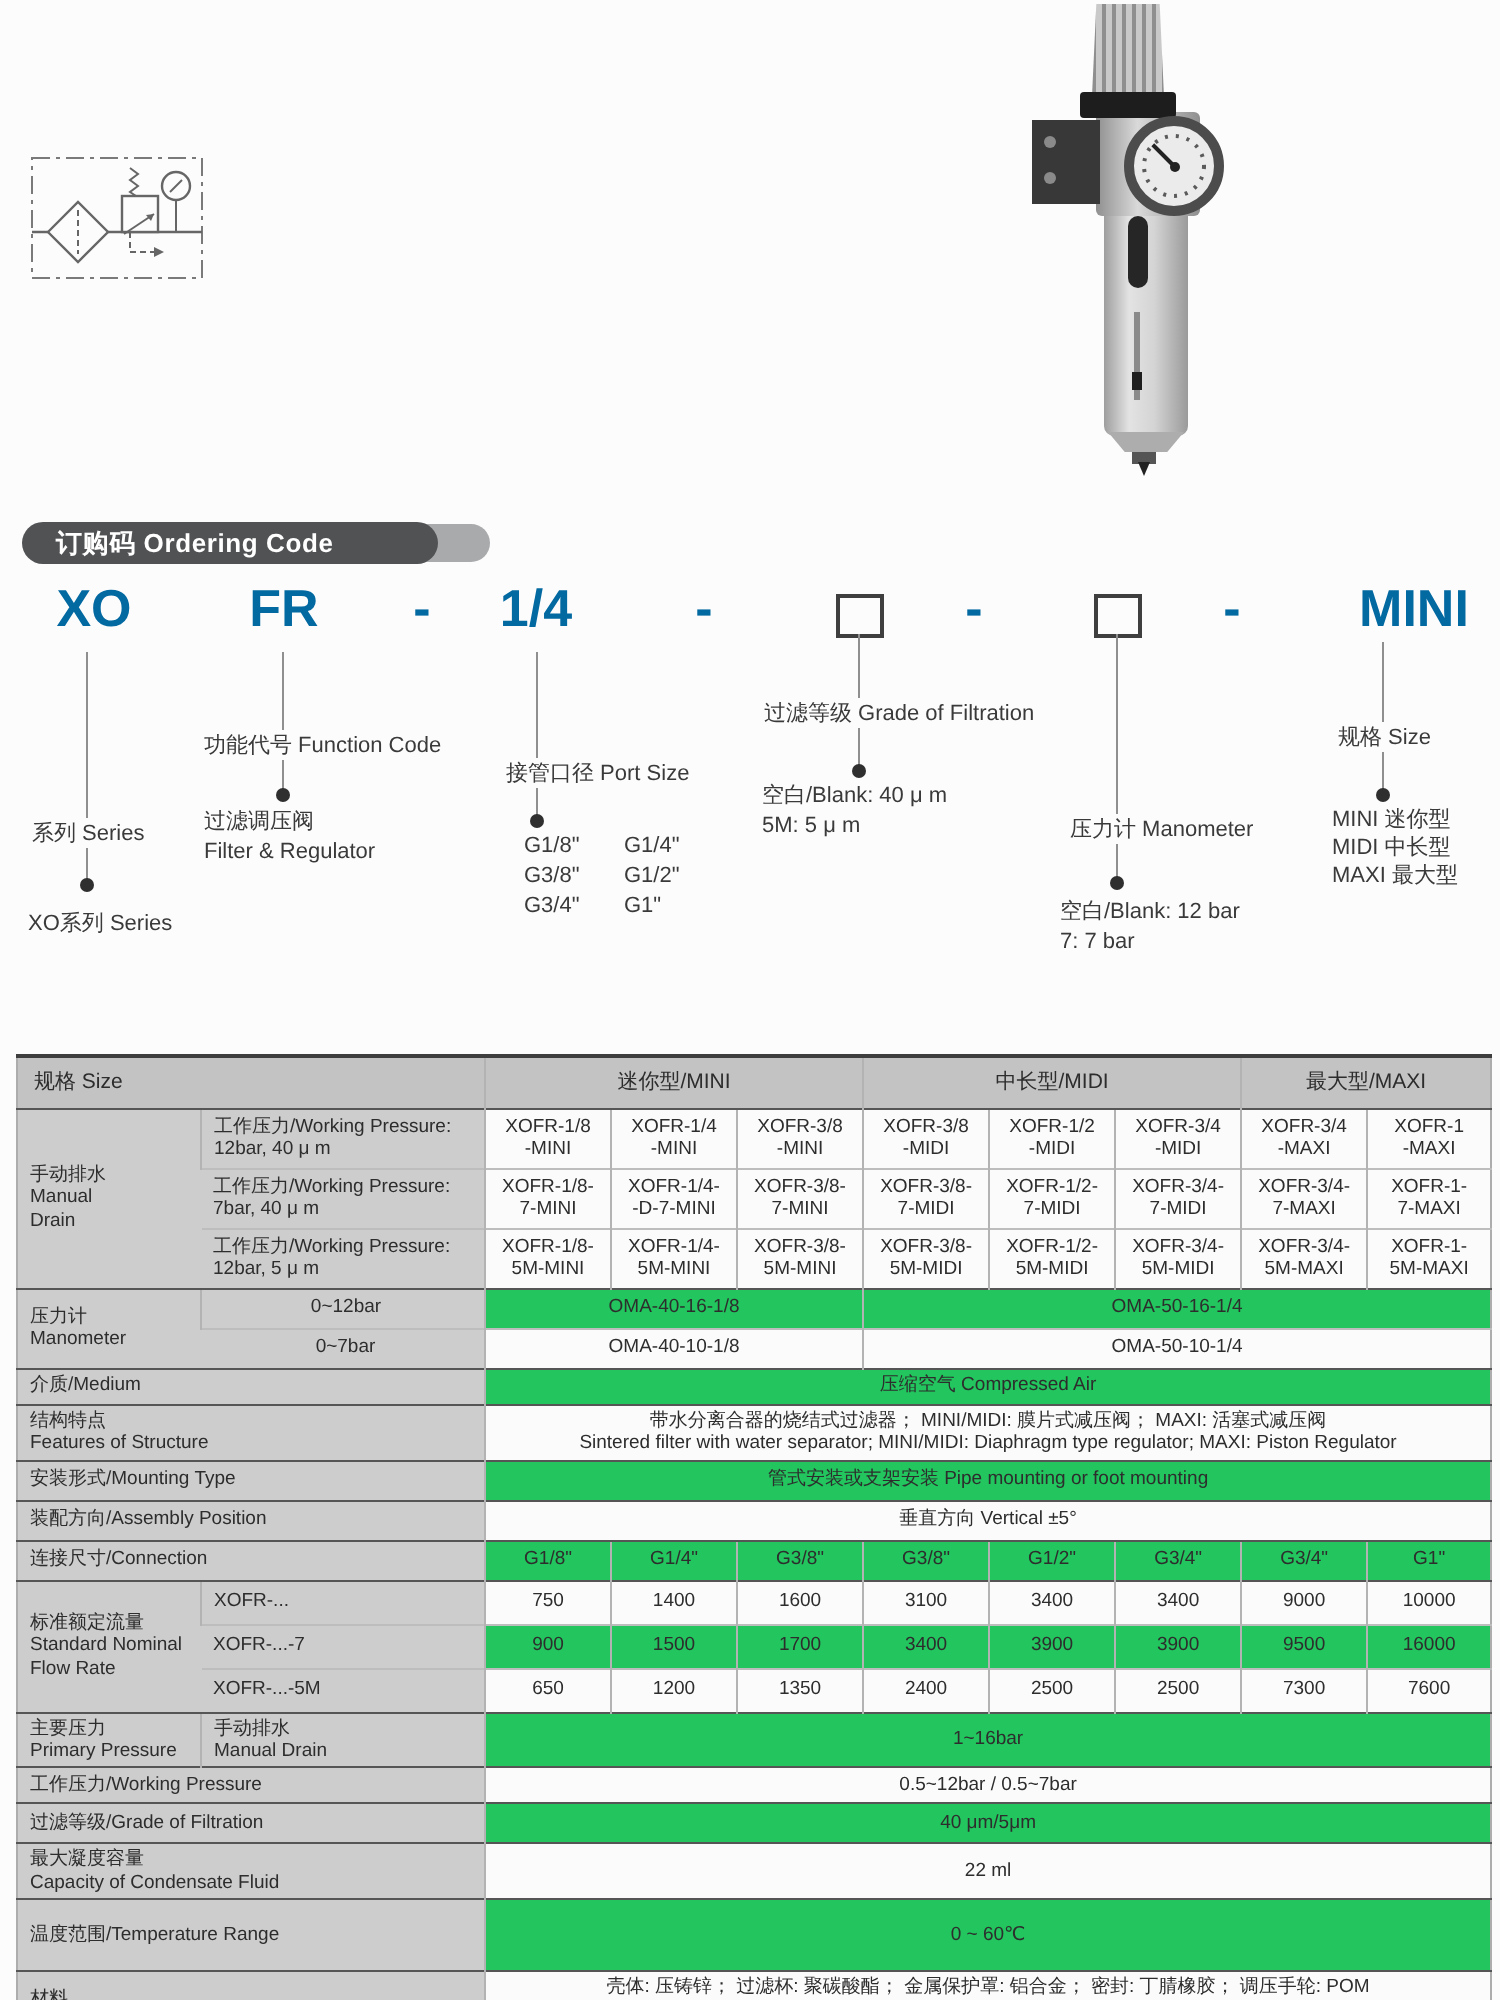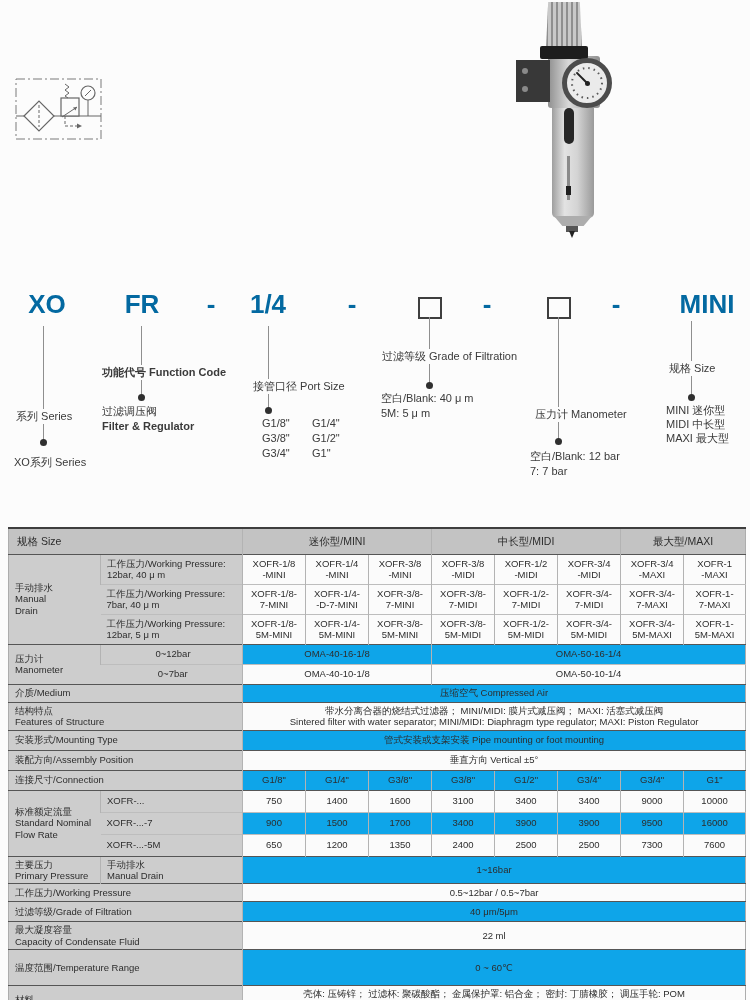--- a/index.html
+++ b/index.html
@@ -56,21 +56,21 @@
     border-left:1px solid #adadad; border-right:1px solid #adadad;
   }
   #spec-table td { border-left:1px solid #b3b3b3; padding:2px 3px; vertical-align:middle; white-space:pre-line; text-align:center; }
   #spec-table td:first-child { border-left:none; }
   #spec-table .lab { background:#cdcdcd; text-align:left; padding-left:6px; }
   #spec-table .cen { text-align:center; }
   #spec-table tr.head td { background:#c3c3c3; font-size:10.5px; }
   #spec-table tr.head td.hl { text-align:left; padding-left:8px; }
   #spec-table tr.grp td { border-top:1.5px solid #555; }
   #spec-table tr.sub td { border-top:1px solid #bdbdbd; }
-  #spec-table tr.tint td.val { background:#0ea5e9; }
+  #spec-table tr.tint td.val { background:#22c55e; }
   #spec-table td.val { background:#fbfbfb; }
 </style>
 </head>
 <body>
 
 <div id="page">
 
   <svg id="schematic" width="90" height="64" viewBox="0 0 90 64">
     <rect x="1" y="1" width="85" height="60" fill="none" stroke="#7a7a7a" stroke-width="1" stroke-dasharray="9 3 2 3"></rect>
     <line x1="1" y1="38" x2="86" y2="38" stroke="#666" stroke-width="1.2"></line>
@@ -104,42 +104,46 @@
       <div class="p-hub"></div>
     </div>
     <div class="p-slot"></div>
     <div class="p-tube"></div>
     <div class="p-mark"></div>
     <div class="p-taper"></div>
     <div class="p-stem"></div>
     <div class="p-tip"></div>
   </div>
 
+  <div class="section-bar" style="top:261px;">
+    <div class="tail"></div>
+    <div class="front">订购码 Ordering Code</div>
+  </div>
 
   <div class="code" style="left:47px;">XO</div>
   <div class="code" style="left:142px;">FR</div>
   <div class="code" style="left:211px;">-</div>
   <div class="code" style="left:268px;">1/4</div>
   <div class="code" style="left:352px;">-</div>
   <div class="obox" style="left:418px;"></div>
   <div class="code" style="left:487px;">-</div>
   <div class="obox" style="left:547px;"></div>
   <div class="code" style="left:616px;">-</div>
   <div class="code" style="left:691px;margin-left:16px;">MINI</div>
 
   <div class="vline" style="left:43px;top:326px;height:114px;"></div>
   <div class="ann" style="left:14px;top:409px;">系列 Series</div>
   <div class="dot" style="left:40px;top:439px;"></div>
   <div class="opt" style="left:14px;top:455px;">XO系列 Series</div>
 
   <div class="vline" style="left:141px;top:326px;height:70px;"></div>
-  <div class="ann" style="left:100px;top:365px;font-weight:bold;">功能代号 Function Code</div>
+  <div class="ann" style="left:100px;top:365px;">功能代号 Function Code</div>
   <div class="dot" style="left:138px;top:394px;"></div>
   <div class="opt" style="left:102px;top:404px;">过滤调压阀</div>
-  <div class="opt" style="left:102px;top:419px;font-weight:bold;">Filter &amp; Regulator</div>
+  <div class="opt" style="left:102px;top:419px;">Filter &amp; Regulator</div>
 
   <div class="vline" style="left:268px;top:326px;height:82px;"></div>
   <div class="ann" style="left:251px;top:379px;">接管口径 Port Size</div>
   <div class="dot" style="left:265px;top:407px;"></div>
   <div class="optgrid" style="left:262px;top:416px;">
     <span>G1/8"</span>
     <span>G1/4"</span>
     <span>G3/8"</span>
     <span>G1/2"</span>
     <span>G3/4"</span>

